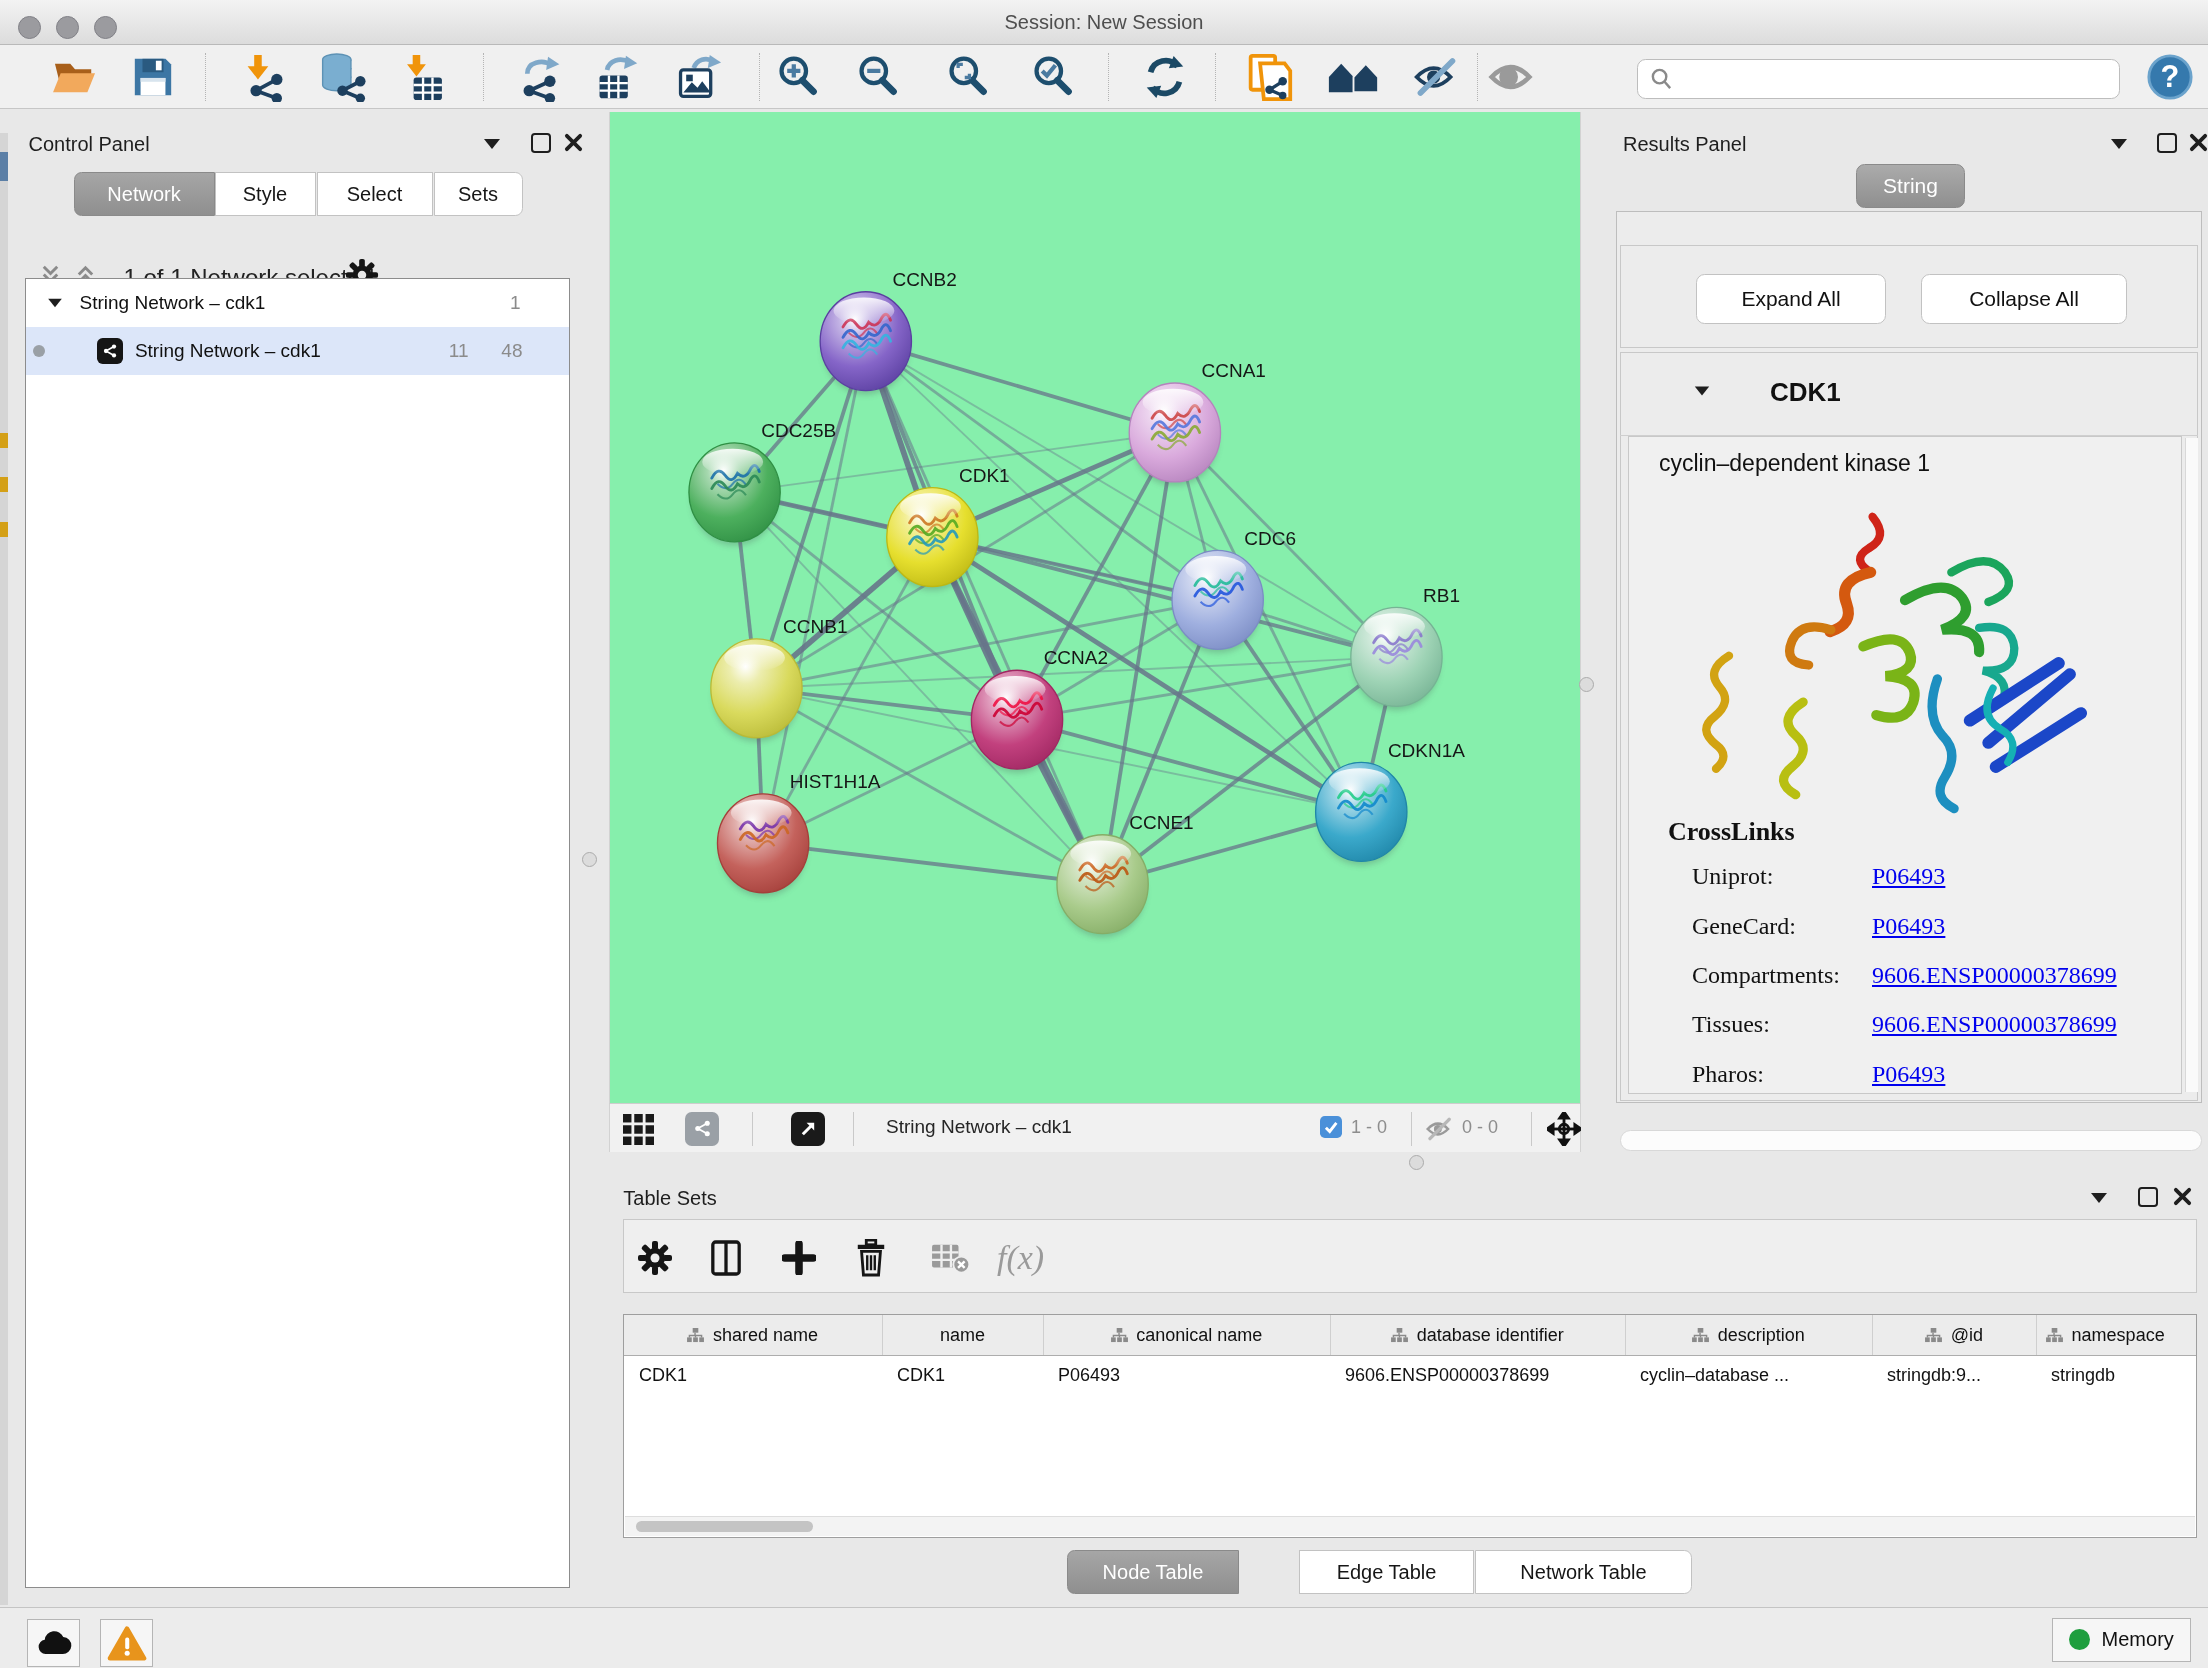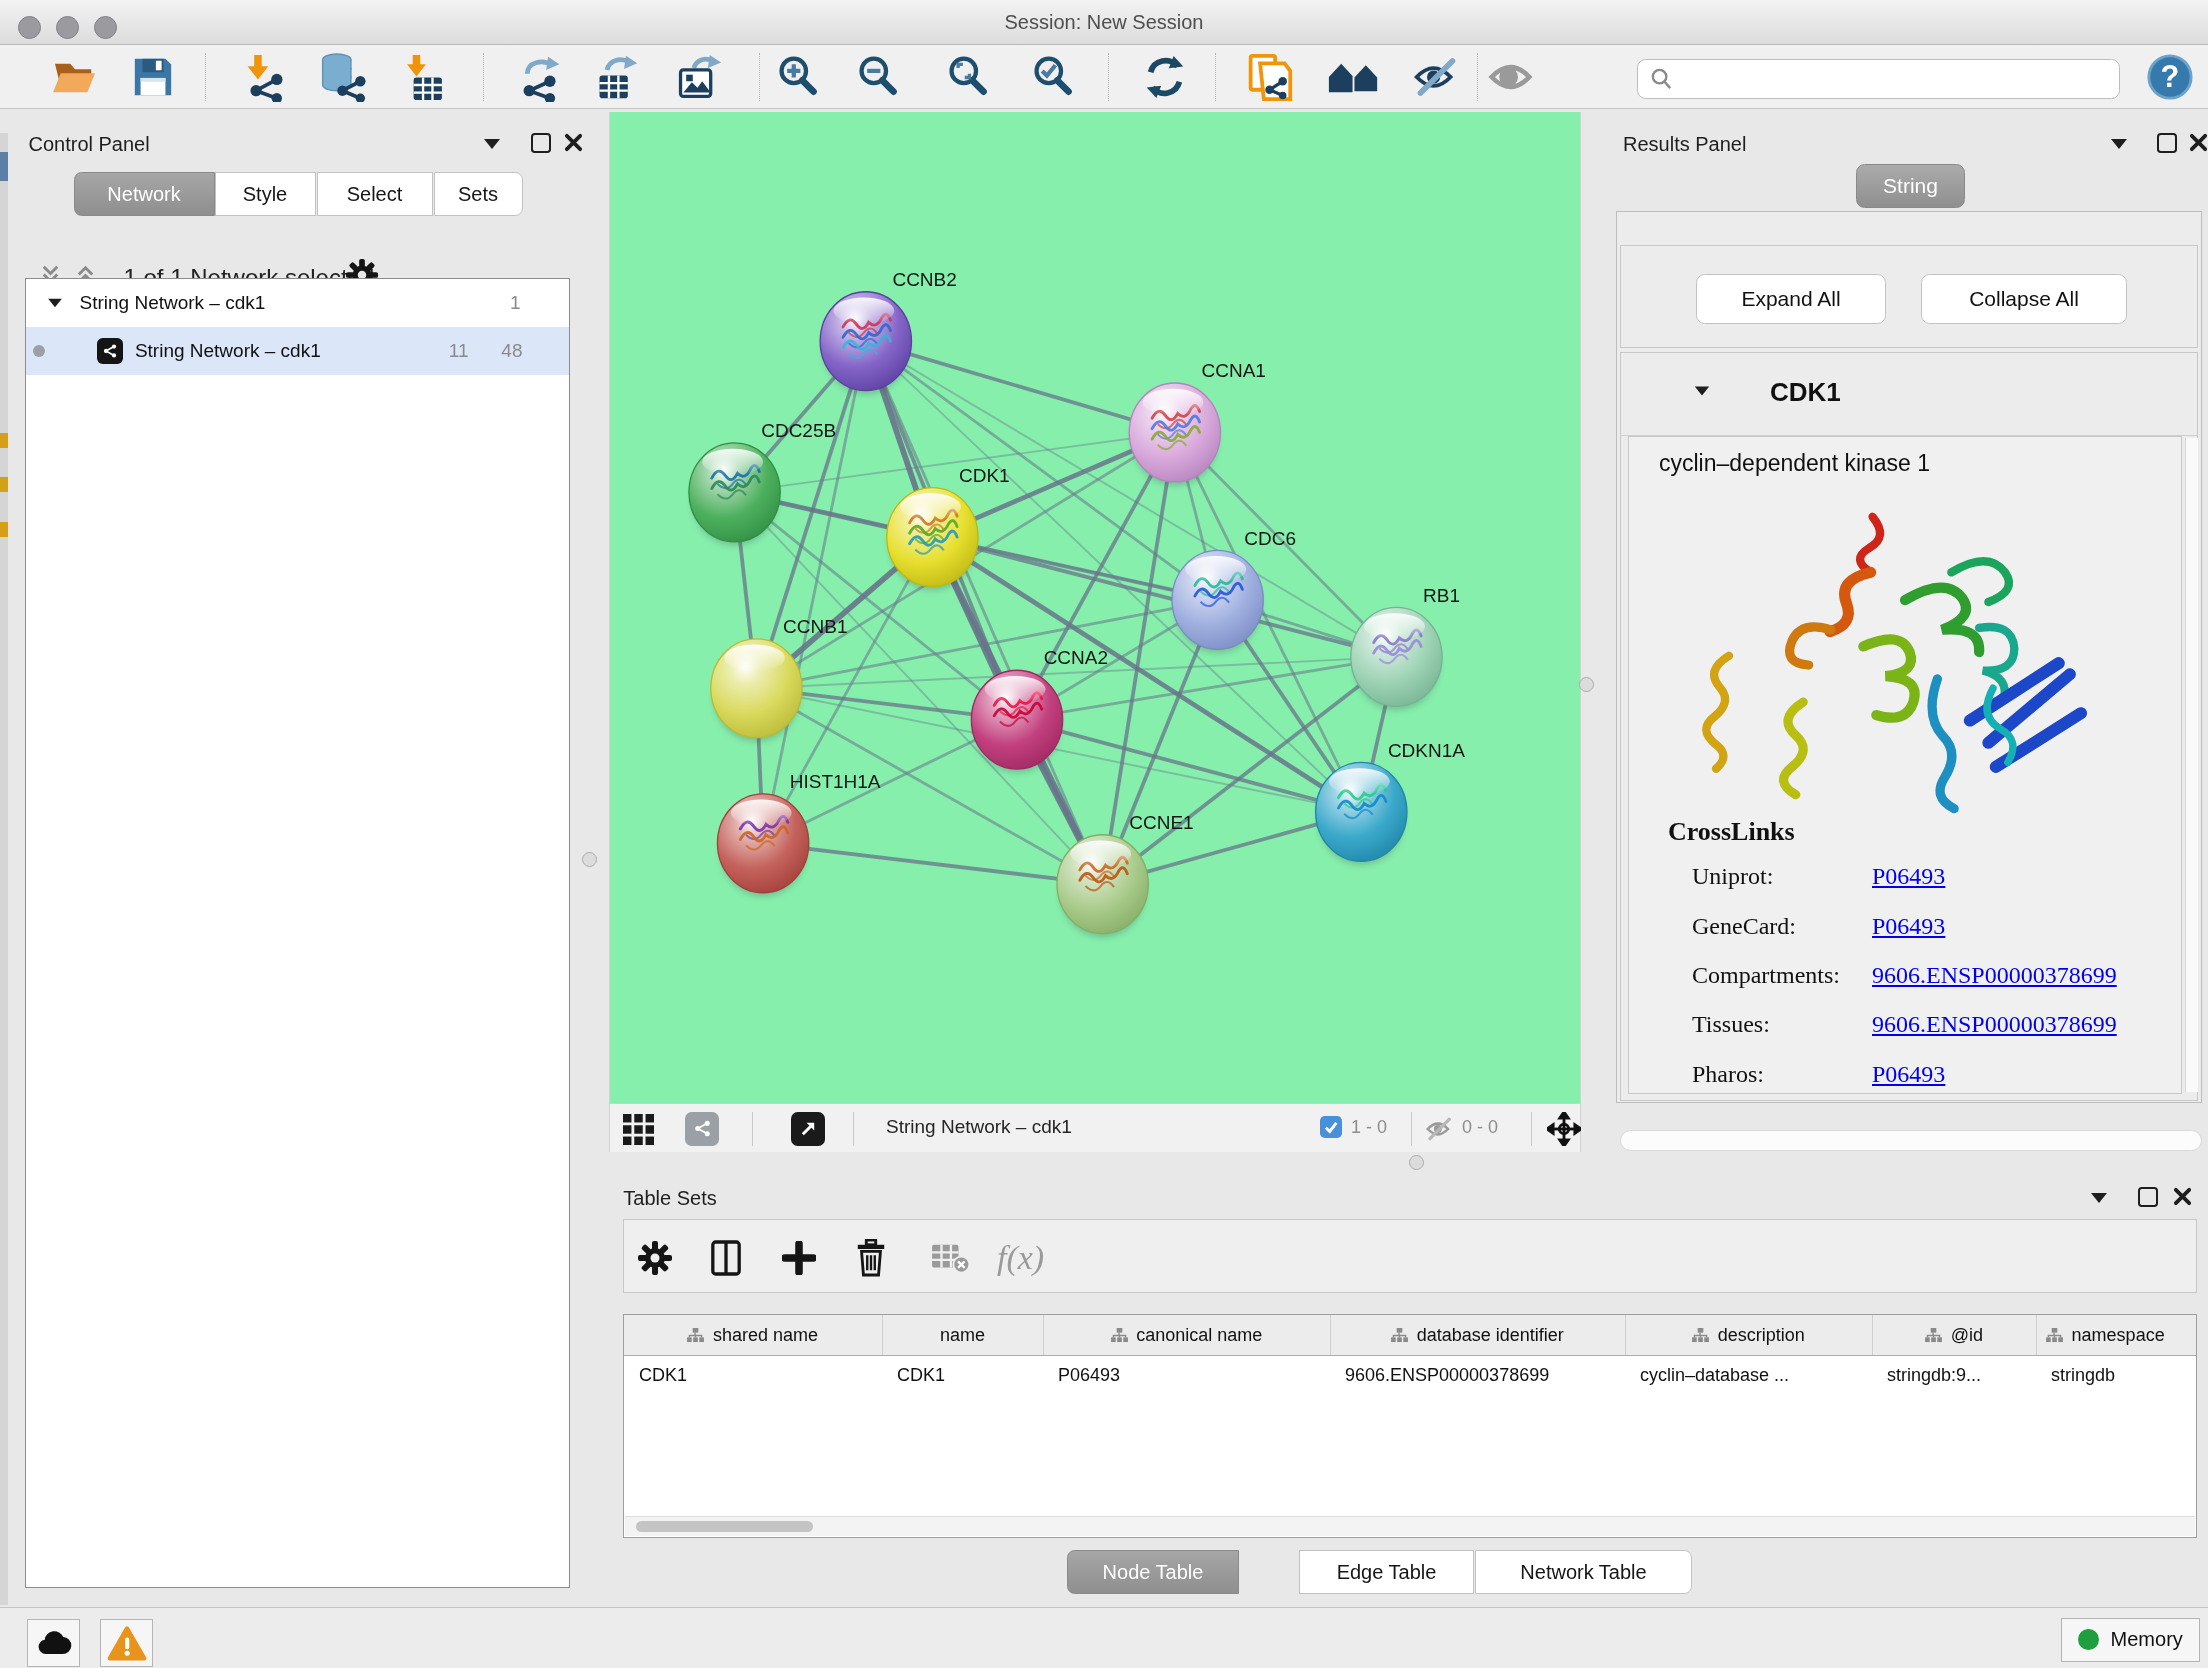--- a/index.html
+++ b/index.html
@@ -68,21 +68,21 @@
     font-weight:normal;height:40px;padding:0;}
   table.dtable td{height:38px;padding:0 0 0 15px;text-align:left;white-space:nowrap;overflow:hidden;}
   .th-inner{display:flex;align-items:center;justify-content:center;gap:8.6px;}
   .hscroll{position:absolute;left:1px;bottom:1px;width:1570px;height:19px;background:#f3f3f3;border-top:1px solid #ddd;}
   .hthumb{position:absolute;left:11.4px;top:3.8px;width:177px;height:11.4px;background:#c4c4c4;border-radius:5.7px;}
   
   .statusbar{left:0;top:1607px;width:2208px;height:61px;background:#ececec;border-top:1px solid #c4c4c4;}
   .sbtn{position:absolute;top:11.4px;width:51px;height:46px;background:#f6f6f6;border:1px solid #b5b5b5;
     display:flex;align-items:center;justify-content:center;}
   .membtn{position:absolute;left:2052px;top:9.5px;width:137px;height:42px;background:#f6f6f6;border:1px solid #b5b5b5;
-    display:flex;align-items:center;justify-content:center;gap:11.4px;font-size:20px;margin-left:9px;}
+    display:flex;align-items:center;justify-content:center;gap:11.4px;font-size:20px;}
   .dot-green{width:21px;height:21px;border-radius:50%;background:#1e9e3e;}
   .splitdot{position:absolute;width:13.3px;height:13.3px;border-radius:50%;background:#dcdcdc;border:1px solid #ababab;}
   .chev{stroke:#8a8a8a;stroke-width:3;fill:none;}
   .hier{fill:#8a8a8a;}
 </style>
 </head>
 <body>
 
 <div id="app">
 

